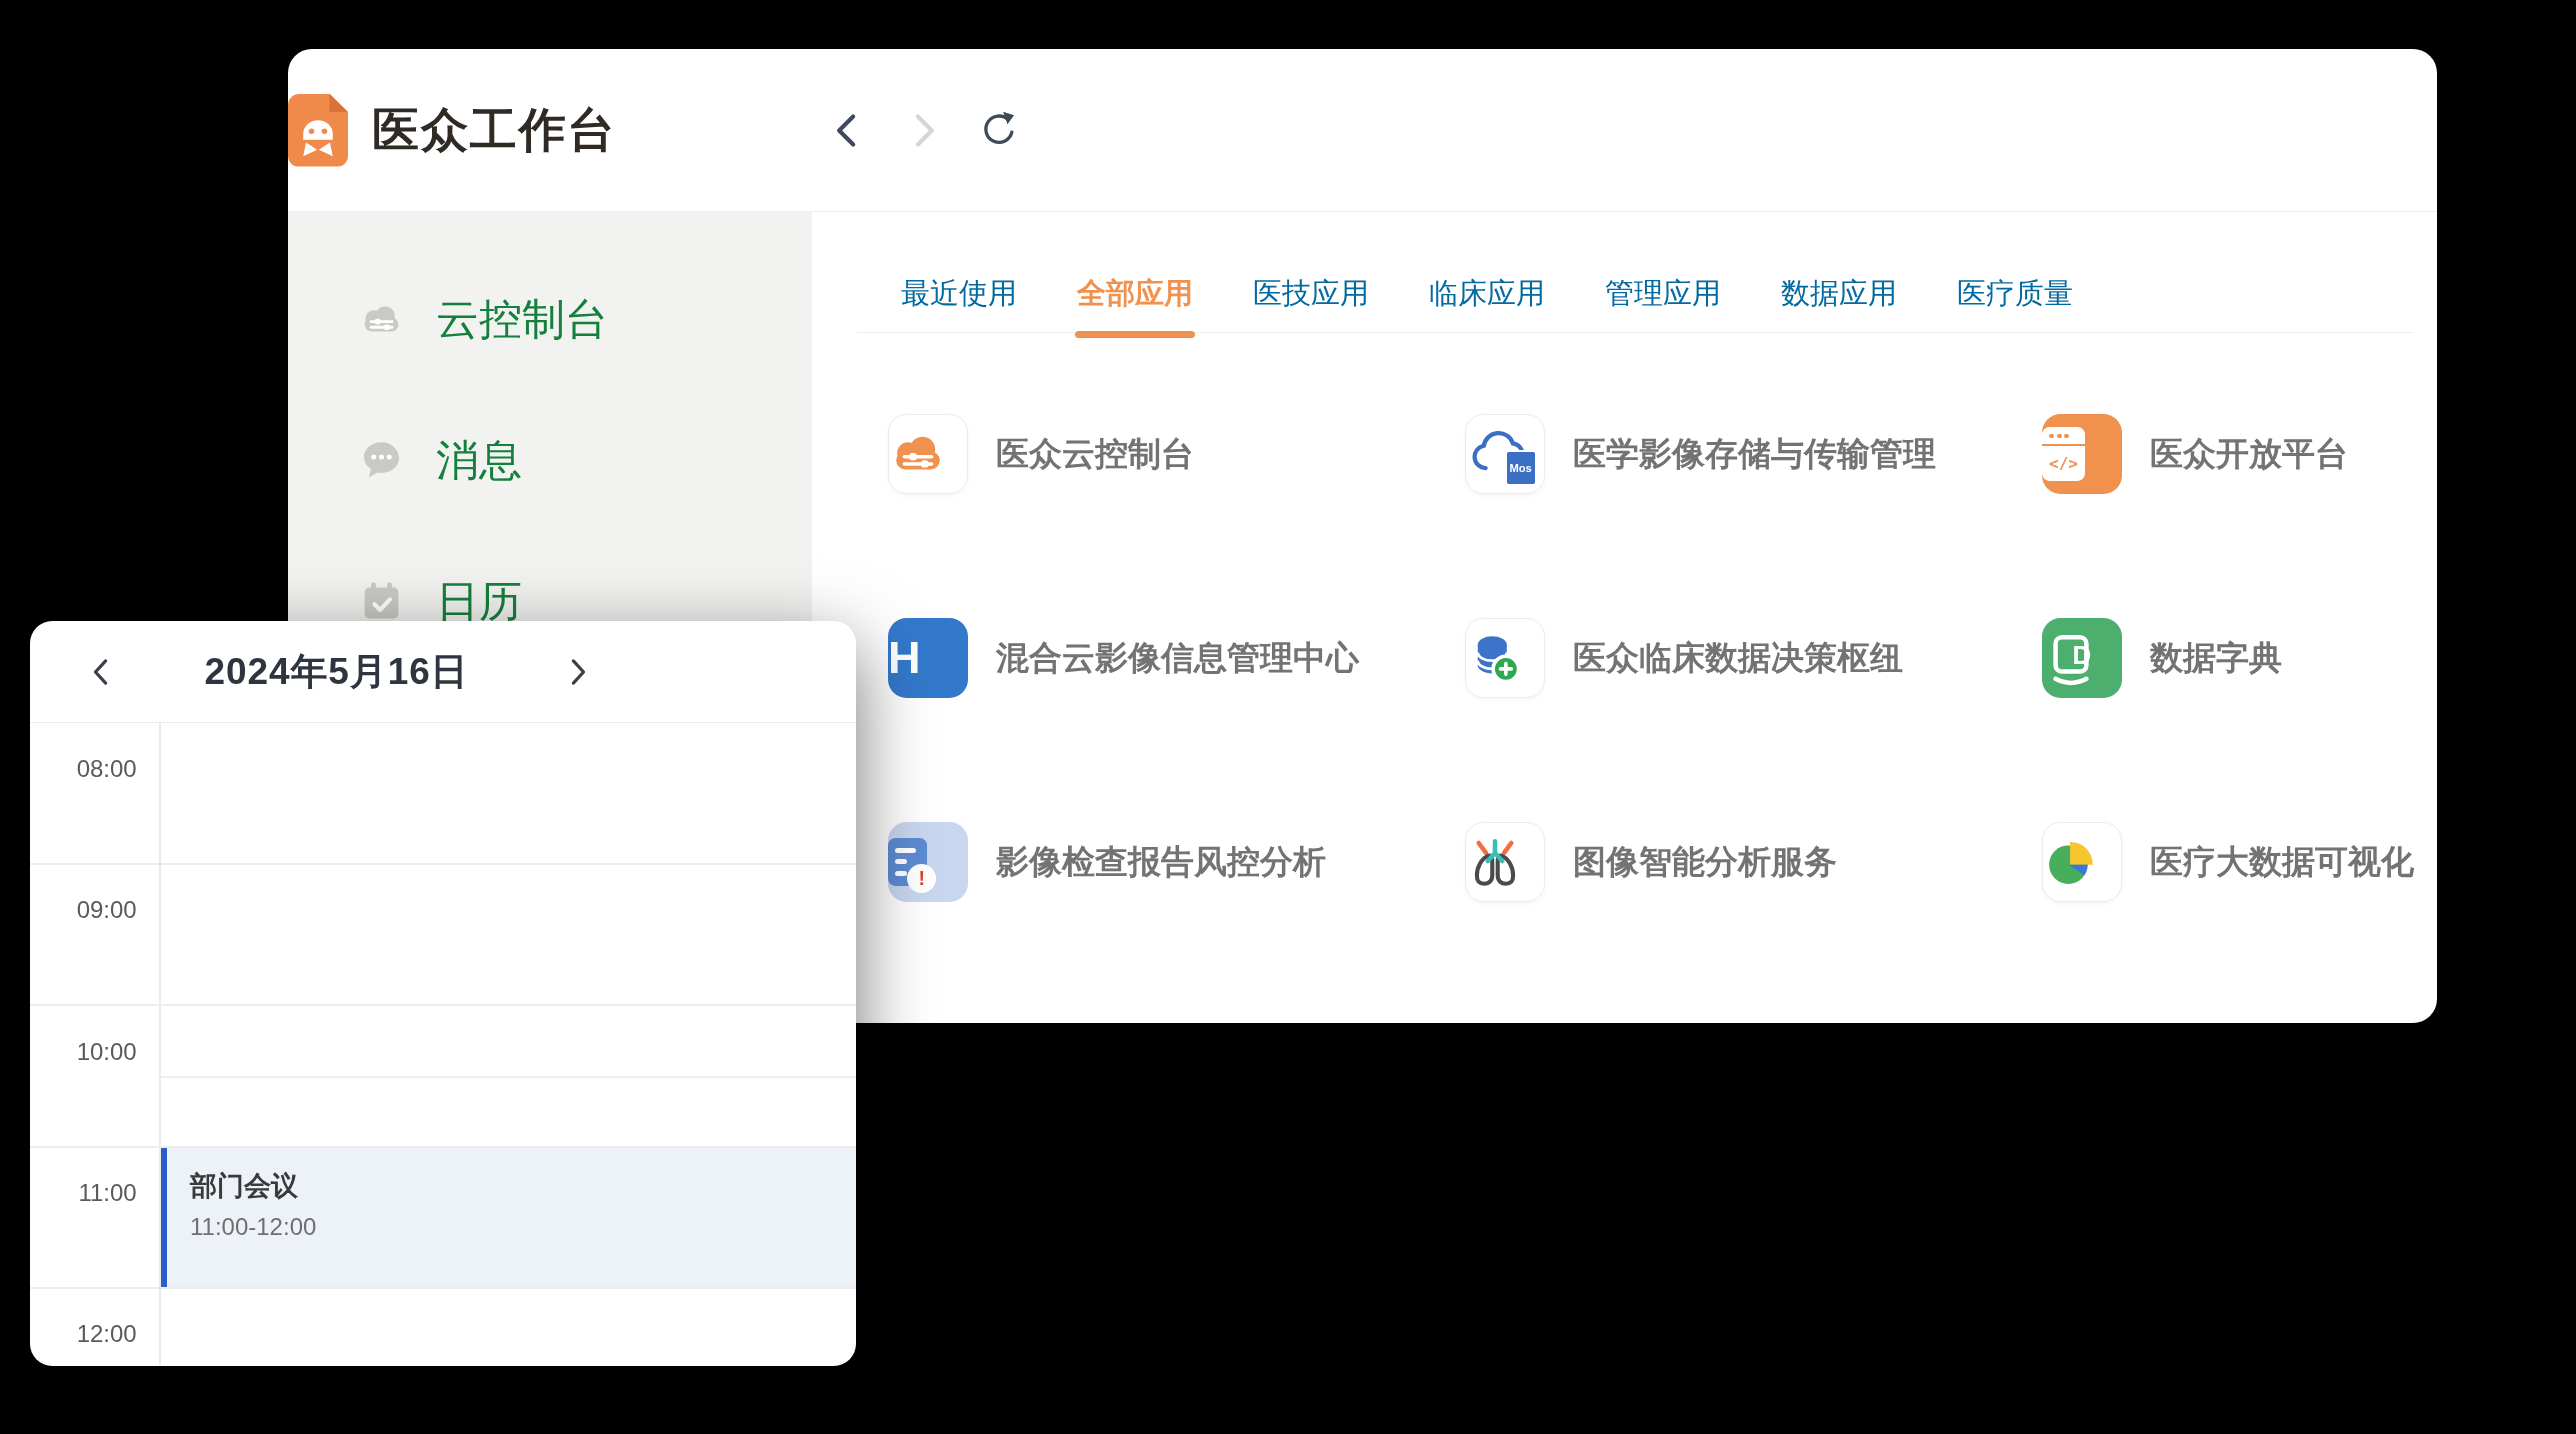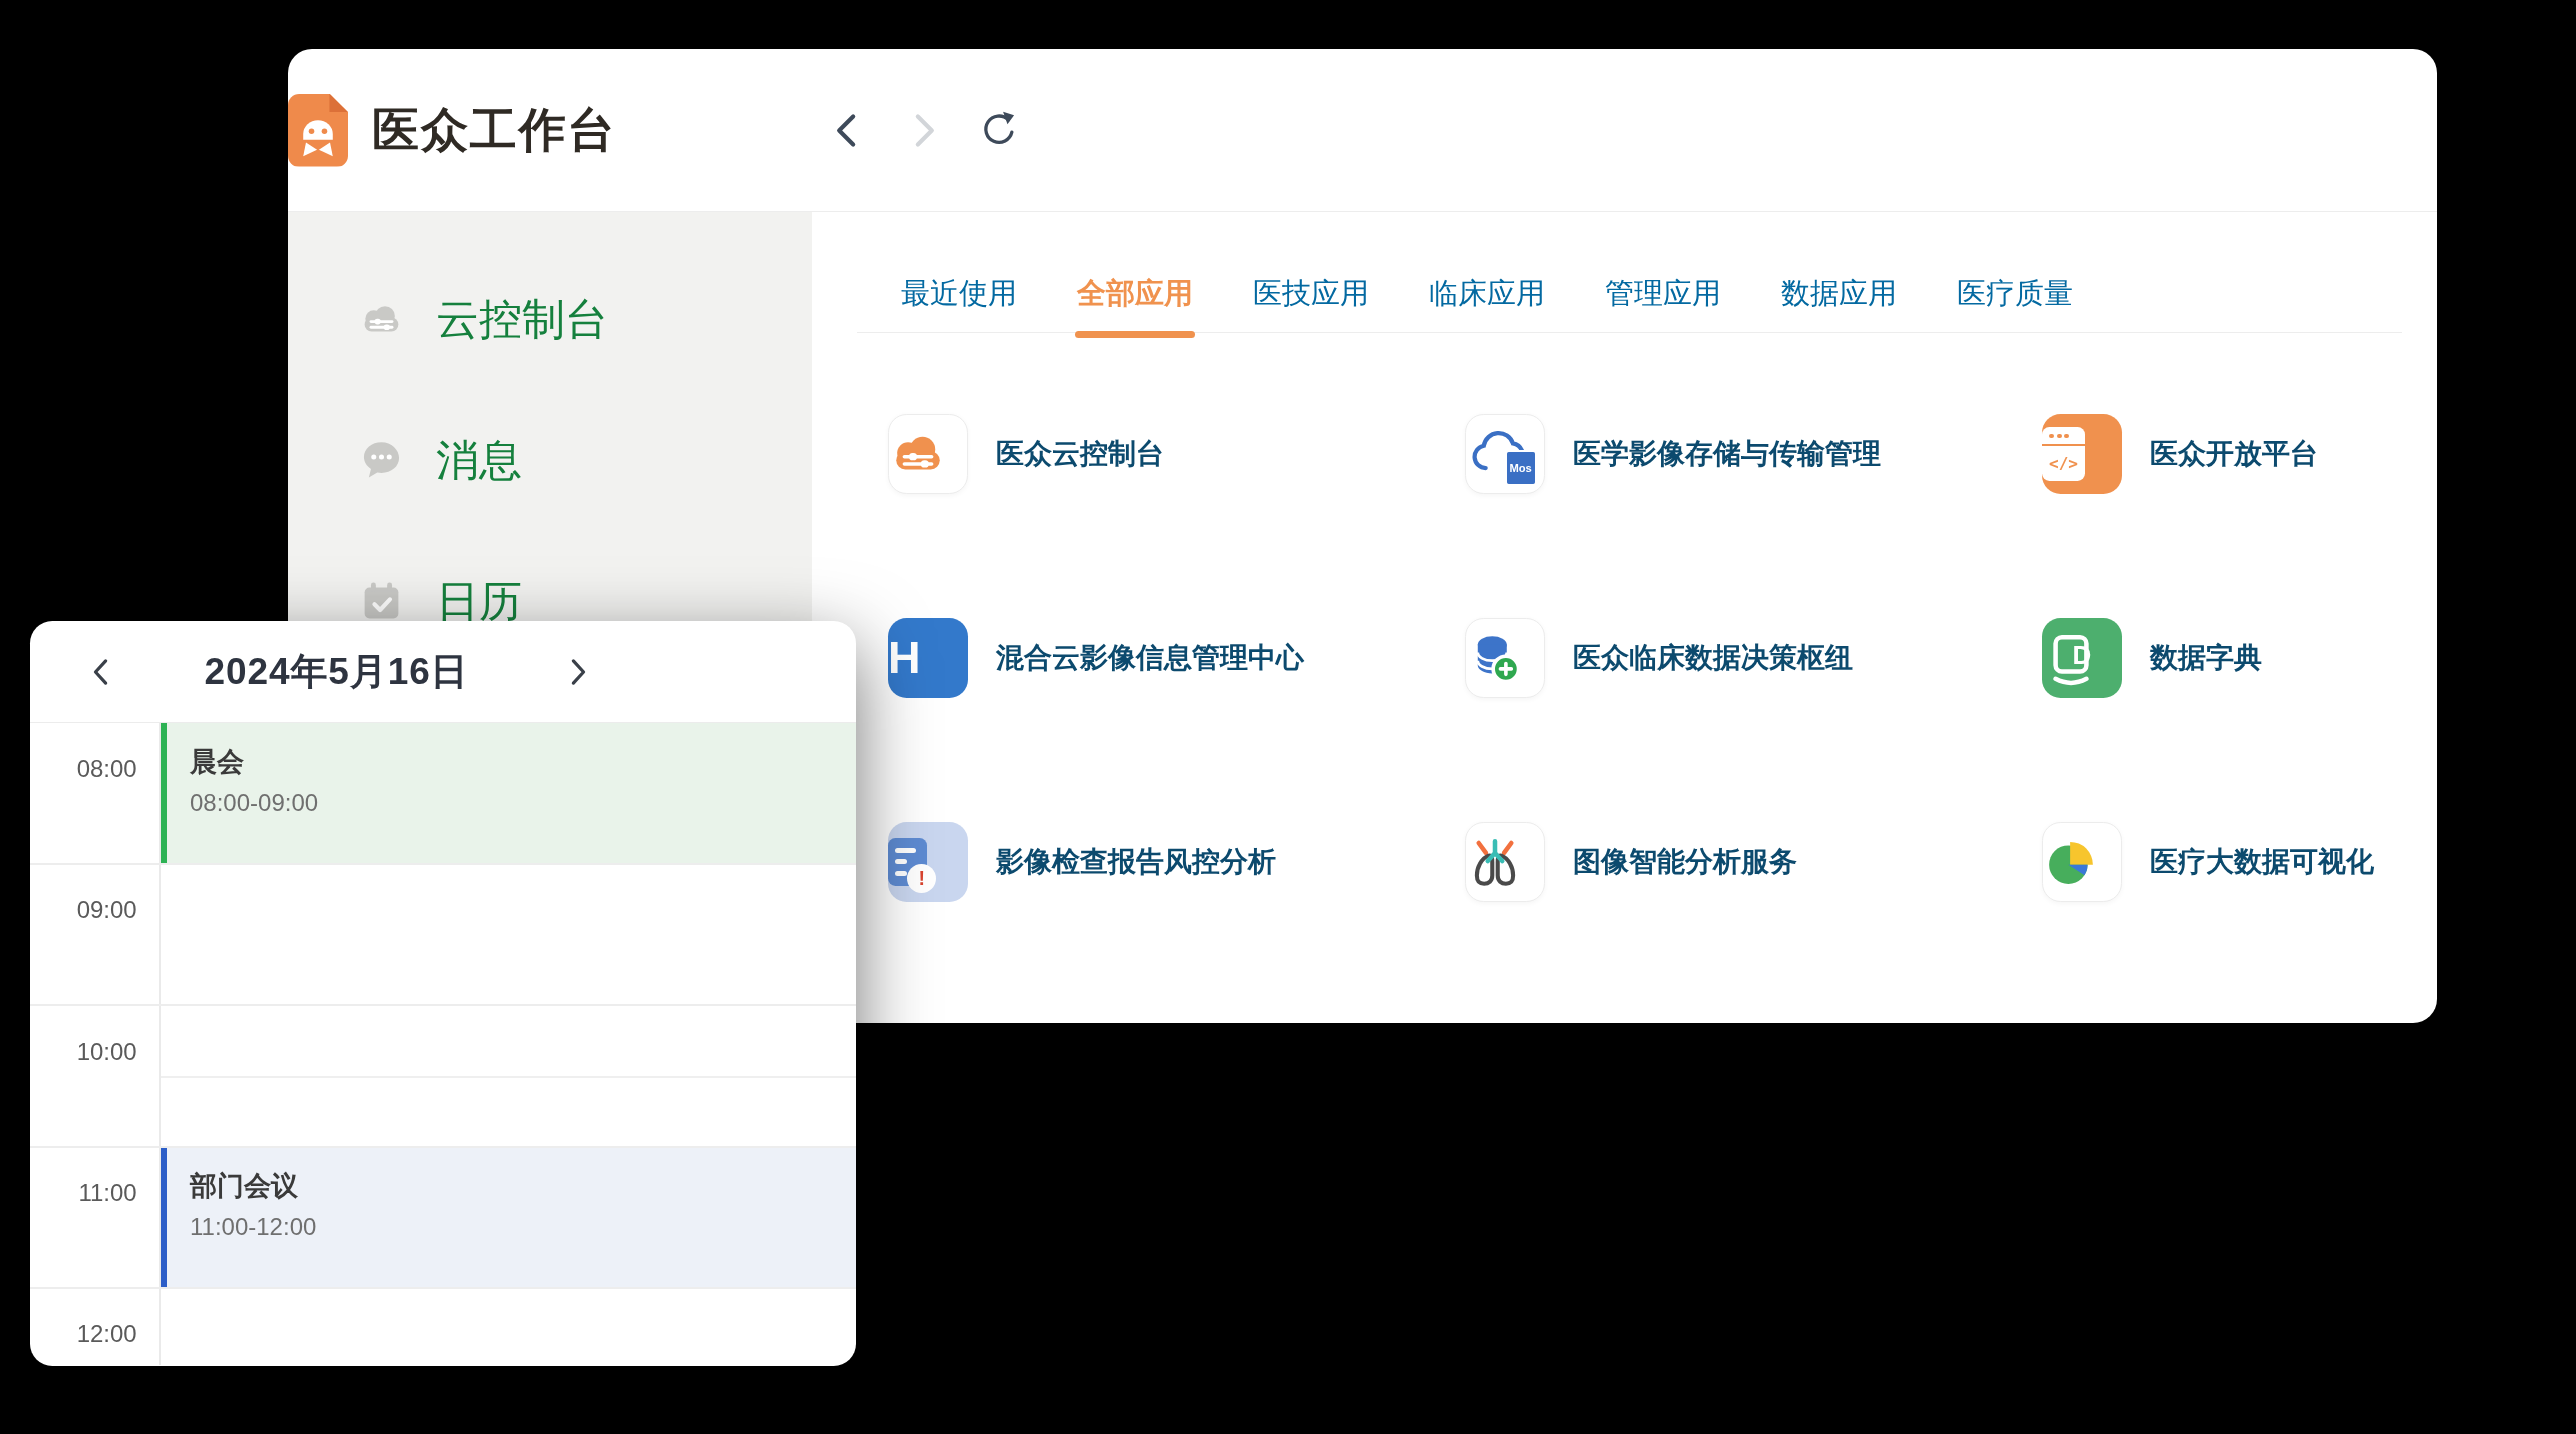--- a/index.html
+++ b/index.html
@@ -38,21 +38,21 @@
 
   .apps{margin:81px 0 0 31px;display:grid;grid-template-columns:577px 577px 1fr;grid-auto-rows:204px;}
   .app{display:flex;align-items:center;gap:28px;height:80px;}
   .tile{width:80px;height:80px;border-radius:18.6px;flex:none;position:relative;
         display:flex;align-items:center;box-sizing:border-box;}
   .tile.bordered{background:#fff;border:1.9px solid #ECECEC;box-shadow:0 1.9px 5.6px rgba(0,0,0,.04);}
   .tile.orange{background:#F0914E;}
   .tile.blue{background:#3379CB;}
   .tile.green{background:#4DAF6E;}
   .tile.peri{background:#C9D6EF;}
-  .app-label{font-size:28px;color:#0c4a6e;font-weight:600;white-space:nowrap;}
+  .app-label{font-size:33px;color:#737373;font-weight:600;white-space:nowrap;}
 
   .big-letter{font-size:45px;font-weight:700;color:#fff;}
   .mos-badge{position:absolute;right:7.4px;bottom:7.4px;width:28px;height:32px;background:#3A6FC4;
              border:2.8px solid #fff;border-radius:3.7px;color:#fff;font-size:11.2px;font-weight:700;
              display:flex;align-items:center;justify-content:center;}
   .op-win{width:43px;height:54px;background:#fff;border-radius:7.4px;overflow:hidden;}
   .op-dots{display:flex;gap:2.8px;padding:6.5px 0 5.6px 7.4px;border-bottom:2.3px solid #F0914E;}
   .op-dots i{width:4.7px;height:4.7px;border-radius:50%;background:#F0914E;}
   .op-glyph{color:#F0914E;font-weight:700;font-size:16px;text-align:center;margin-top:8.4px;
             font-family:"DejaVu Sans Mono",monospace;}
@@ -312,24 +312,20 @@
       <div class="cal-title">2024年5月16日</div>
       <div class="cal-next">
         <svg width="32" height="37" viewBox="0 0 30 40">
           <polyline points="10,8 21,20 10,32" fill="none" stroke="#3A4049" stroke-width="3.5" stroke-linecap="round" stroke-linejoin="round"></polyline>
         </svg>
       </div>
     </div>
 
     <div class="cal-grid">
 
-      <div class="event ev-green">
-        <div class="ev-title">晨会</div>
-        <div class="ev-time">08:00-09:00</div>
-      </div>
       <div class="event ev-blue">
         <div class="ev-title">部门会议</div>
         <div class="ev-time">11:00-12:00</div>
       </div>
 
       <div class="gutter-line"></div>
       <div class="hline" style="top:140px"></div>
       <div class="hline" style="top:281px"></div>
       <div class="hline half" style="top:353px"></div>
       <div class="hline" style="top:423px"></div>

